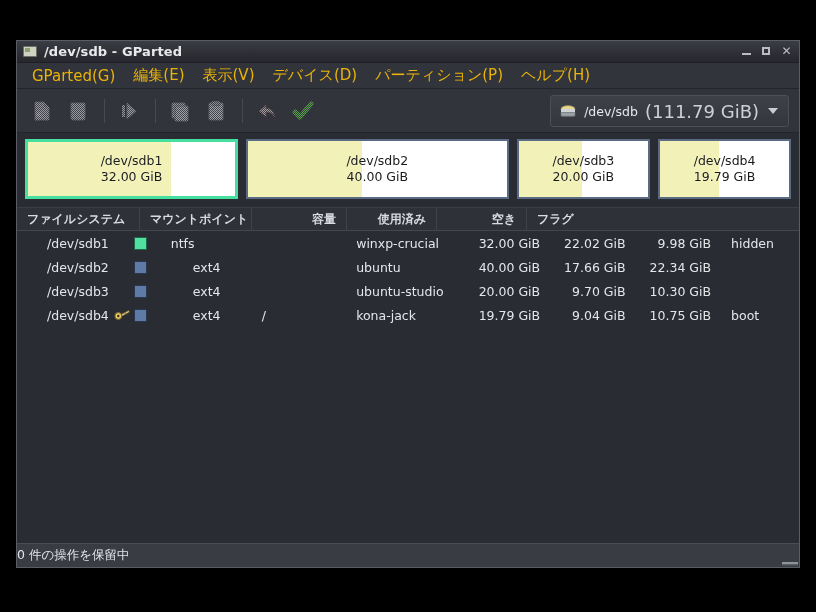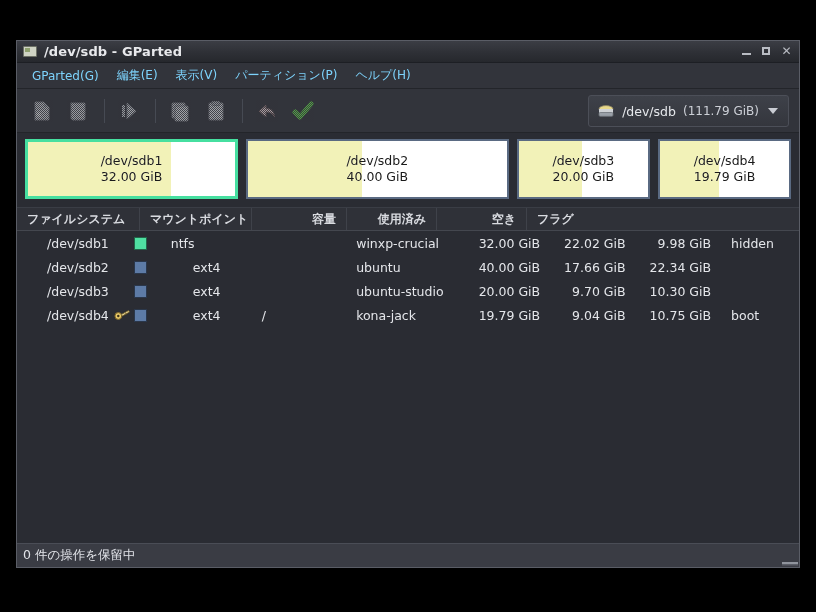--- a/index.html
+++ b/index.html
@@ -101,22 +101,22 @@
     height: 26px;
     background: #32343b;
     border-bottom: 1px solid #23252a;
     display: flex;
     align-items: center;
     padding-left: 6px;
     box-sizing: border-box;
     flex: none;
   }
   .menu-item {
-    color: #7dd3fc;
-    font-size: 12px;
+    color: #eab308;
+    font-size: 15px;
     padding: 3px 9px;
     white-space: nowrap;
     cursor: default;
   }
 
   
   .toolbar {
     height: 44px;
     background: #32343b;
     border-bottom: 1px solid #23252a;
@@ -181,21 +181,21 @@
     position: relative;
     flex: none;
   }
   .dev-label {
     color: #e6e8ec;
     font-size: 12.5px;
     white-space: nowrap;
   }
   .dev-size {
     color: #cdd0d7;
-    font-size: 12px;
+    font-size: 18px;
     white-space: nowrap;
   }
   .dev-caret {
     width: 0; height: 0;
     border-left: 5px solid transparent;
     border-right: 5px solid transparent;
     border-top: 6px solid #c9ccd3;
     flex: none;
     margin-left: 2px;
   }
@@ -299,21 +299,20 @@
   }
   .key-icon { width: 16px; height: 12px; flex: none; margin-left: 5px; }
 
   
   .statusbar {
     height: 24px;
     background: #3a3c44;
     border-top: 1px solid #4a4d56;
     display: flex;
     align-items: center;
-    padding-left: 6px;
     box-sizing: border-box;
     flex: none;
   }
   .status-text {
     color: #e2e4e9;
     font-size: 12.5px;
     white-space: nowrap;
   }
   .resize-grip {
     position: absolute;
@@ -336,20 +335,21 @@
       <div class="win-btn wb-min"></div>
       <div class="win-btn wb-max"></div>
       <div class="win-btn wb-close">✕</div>
     </div>
   </div>
 
   <div class="menubar">
     <div class="menu-item">GParted(G)</div>
     <div class="menu-item">編集(E)</div>
     <div class="menu-item">表示(V)</div>
+    <div class="menu-item">デバイス(D)</div>
     <div class="menu-item">パーティション(P)</div>
     <div class="menu-item">ヘルプ(H)</div>
   </div>
 
   <div class="toolbar">
 
     <div class="tb-btn">
       <span class="gl">
         <svg viewBox="0 0 22 22">
             <path d="M4 2h9l5 5v13H4z" fill="#d9dade" stroke="#9fa2a8" stroke-width="1"></path>

